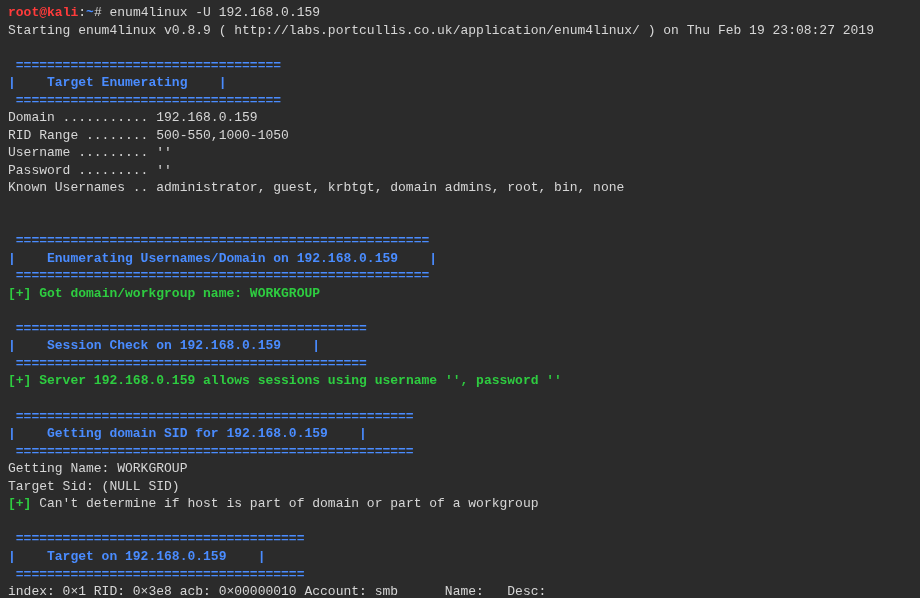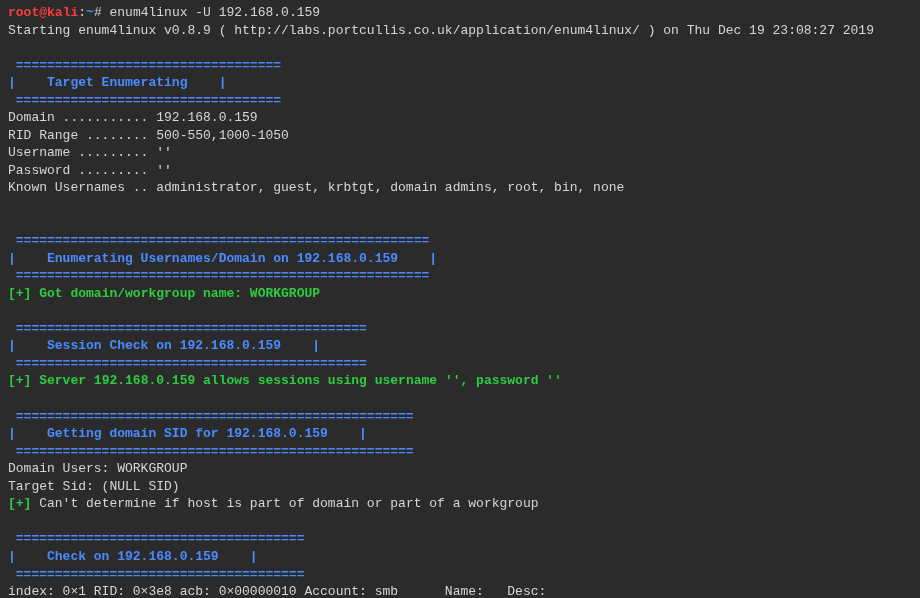--- a/index.html
+++ b/index.html
@@ -53,21 +53,21 @@
     }
     .section-title {
       color: #4a8cff;
       font-weight: bold;
     }
   </style>
 </head>
 <body>
 
 <div class="line"><span class="prompt-user">root</span><span class="prompt-at">@</span><span class="prompt-host">kali</span><span class="prompt-colon">:</span><span class="prompt-tilde">~</span><span class="prompt-hash">#</span><span> enum4linux -U 192.168.0.159</span></div>
-<div class="line">Starting enum4linux v0.8.9 ( http://labs.portcullis.co.uk/application/enum4linux/ ) on Thu Dec 19 23:08:27 2019</div>
+<div class="line">Starting enum4linux v0.8.9 ( http://labs.portcullis.co.uk/application/enum4linux/ ) on Thu Feb 19 23:08:27 2019</div>
 <div class="line"> </div>
 
 <div class="line blue"> ================================== </div>
 <div class="line blue section-title">|    Target Enumerating    |</div>
 <div class="line blue"> ================================== </div>
 
 <div class="line">Domain ........... 192.168.0.159</div>
 <div class="line">RID Range ........ 500-550,1000-1050</div>
 <div class="line">Username ......... ''</div>
 <div class="line">Password ......... ''</div>
@@ -83,21 +83,21 @@
 
 <div class="line blue"> ============================================= </div>
 <div class="line blue section-title">|    Session Check on 192.168.0.159    |</div>
 <div class="line blue"> ============================================= </div>
 <div class="line"><span class="green">[+] </span><span class="green">Server 192.168.0.159 allows sessions using username '', password ''</span></div>
 <div class="line"> </div>
 
 <div class="line blue"> =================================================== </div>
 <div class="line blue section-title">|    Getting domain SID for 192.168.0.159    |</div>
 <div class="line blue"> =================================================== </div>
-<div class="line">Domain Users: WORKGROUP</div>
+<div class="line">Getting Name: WORKGROUP</div>
 <div class="line">Target Sid: (NULL SID)</div>
 <div class="line"><span class="green">[+] </span><span>Can't determine if host is part of domain or part of a workgroup</span></div>
 <div class="line"> </div>
 
 <div class="line blue"> ===================================== </div>
-<div class="line blue section-title">|    Check on 192.168.0.159    |</div>
+<div class="line blue section-title">|    Target on 192.168.0.159    |</div>
 <div class="line blue"> ===================================== </div>
 <div class="line">index: 0×1 RID: 0×3e8 acb: 0×00000010 Account: smb      Name:   Desc:</div>
 
 </body></html>

